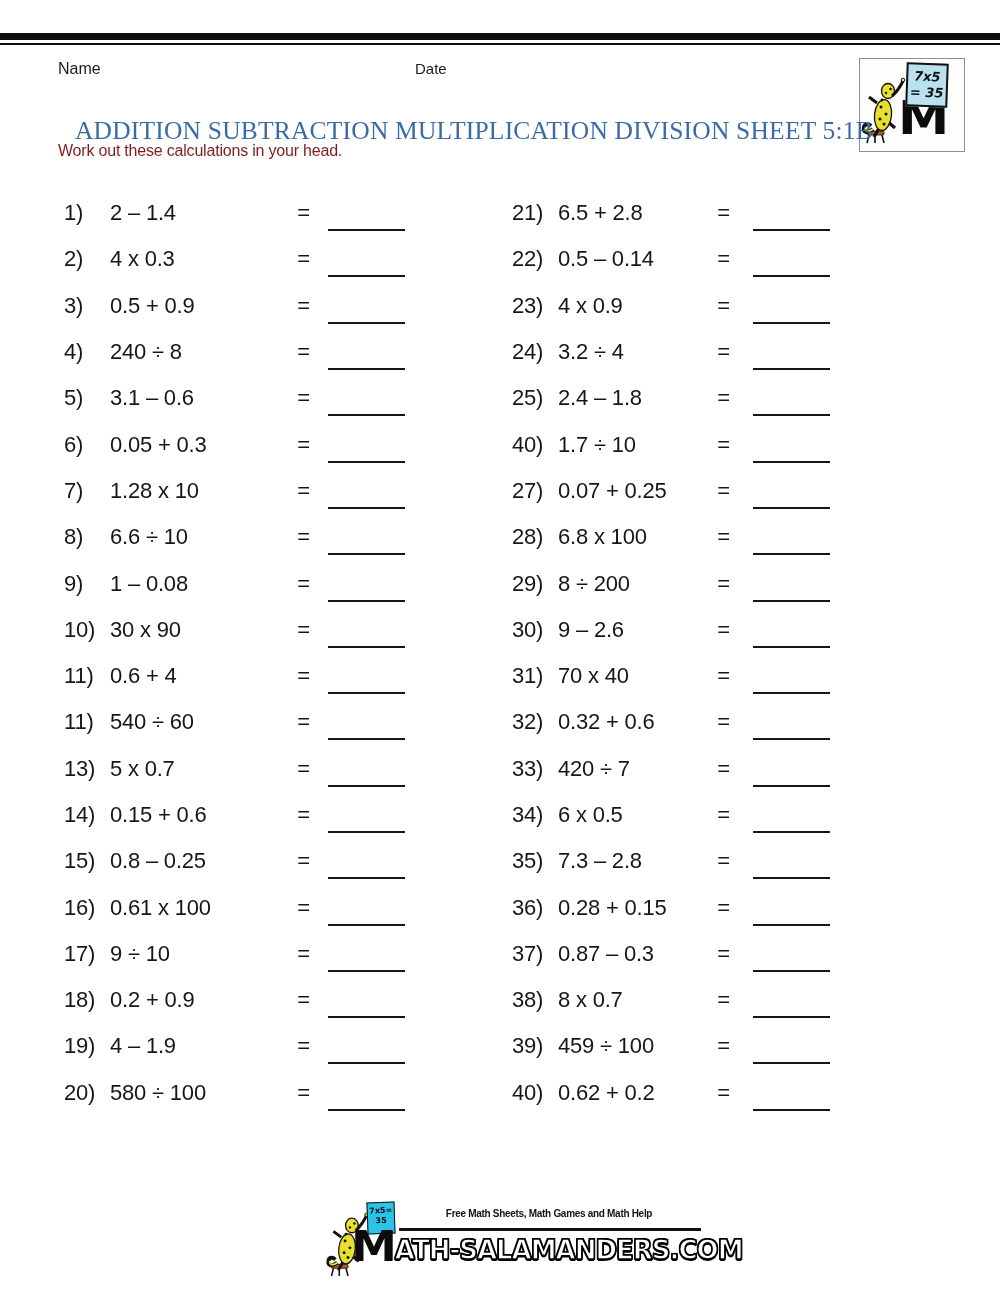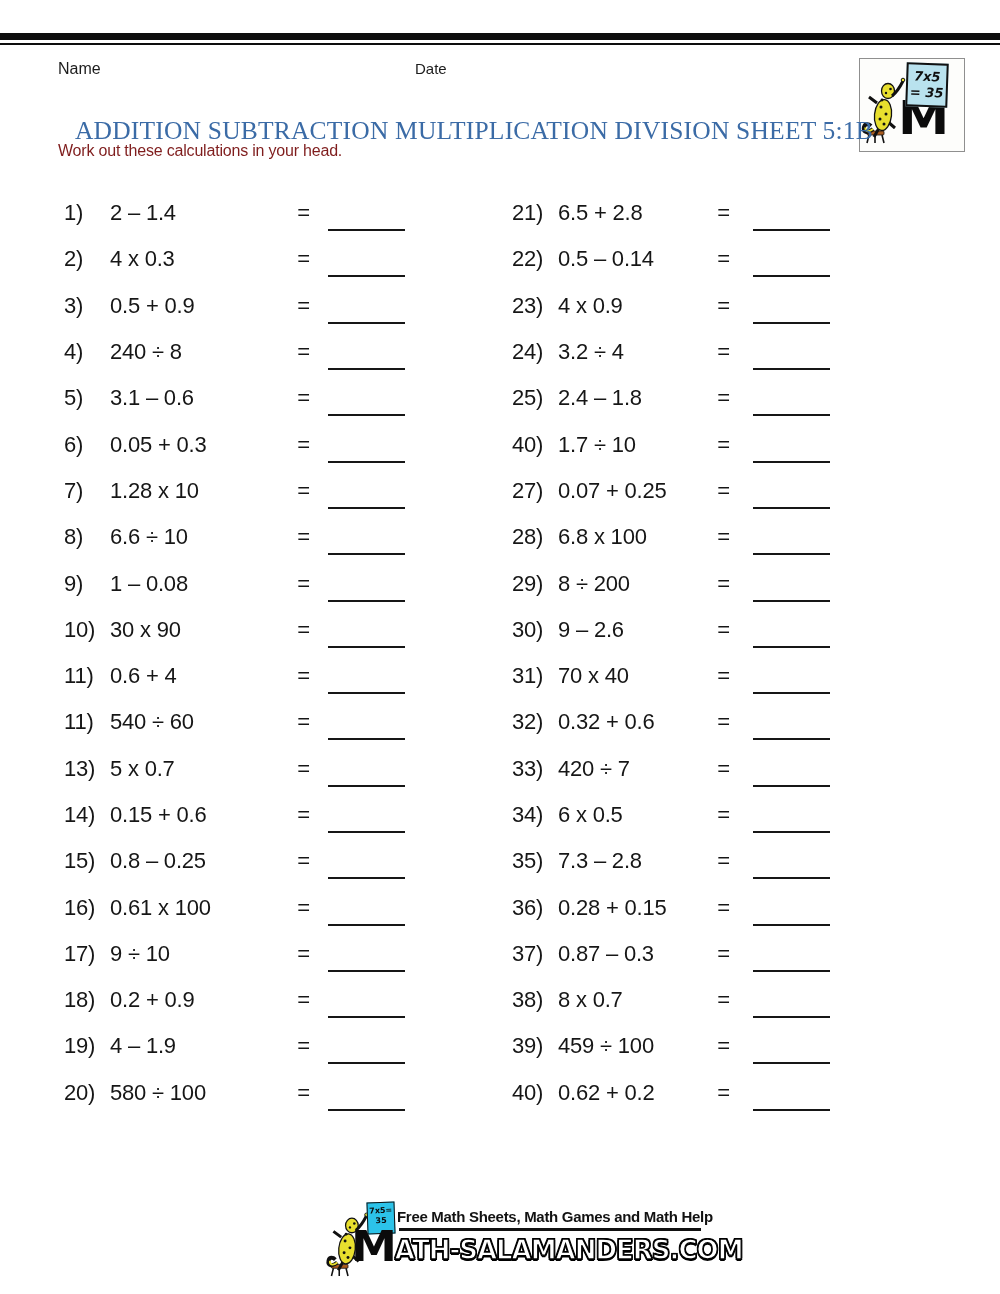--- a/index.html
+++ b/index.html
@@ -63,21 +63,21 @@
   .f-sala { left:0; top:6px; }
   .f-board {
     position:absolute; left:42px; top:2px; width:28px; height:32px;
     background:#2cc3e9; border:1.5px solid #111; transform:rotate(-2deg);
     font-family:"DejaVu Sans", sans-serif; font-weight:bold;
     font-size:8px; line-height:1.3; text-align:center; padding-top:3px; box-sizing:border-box;
     color:#0c0c0c;
   }
   .f-tagline {
     position:absolute; left:72px; top:8px; width:304px;
-    text-align:center; font-size:15px; font-weight:bold; letter-spacing:-0.3px; color:#121212;
+    text-align:center; font-size:10px; font-weight:bold; letter-spacing:-0.3px; color:#121212;
     white-space:nowrap;
   }
   .f-rule { position:absolute; left:74px; top:28px; width:302px; height:3px; background:#111; }
   .f-brand { position:absolute; left:26px; top:30px; display:flex; align-items:flex-end; }
   .f-m {
     font-family:"DejaVu Sans", sans-serif; font-weight:900; font-size:42px; line-height:0.82;
     color:#0b0b0b; transform:scaleX(1.1); transform-origin:left bottom;
   }
   .f-brand-text {
     font-family:"DejaVu Sans", sans-serif; font-weight:bold; font-size:26px; line-height:1;

